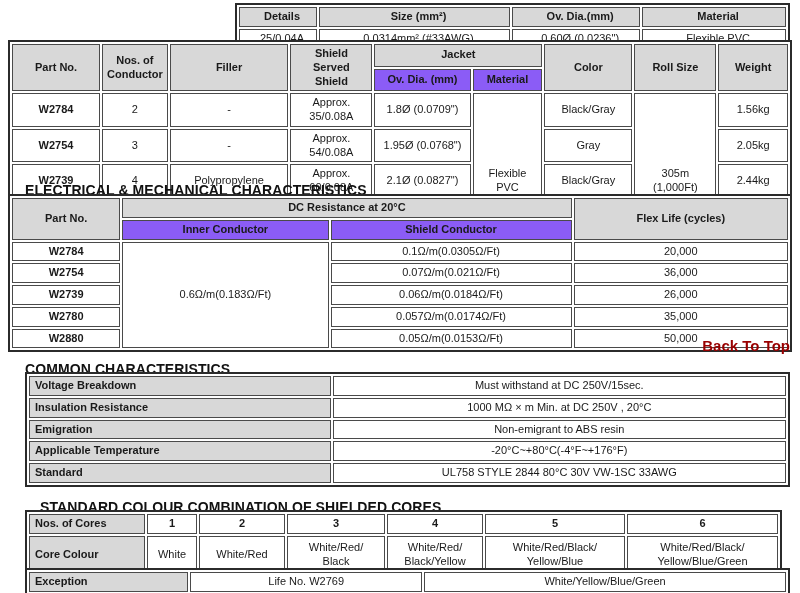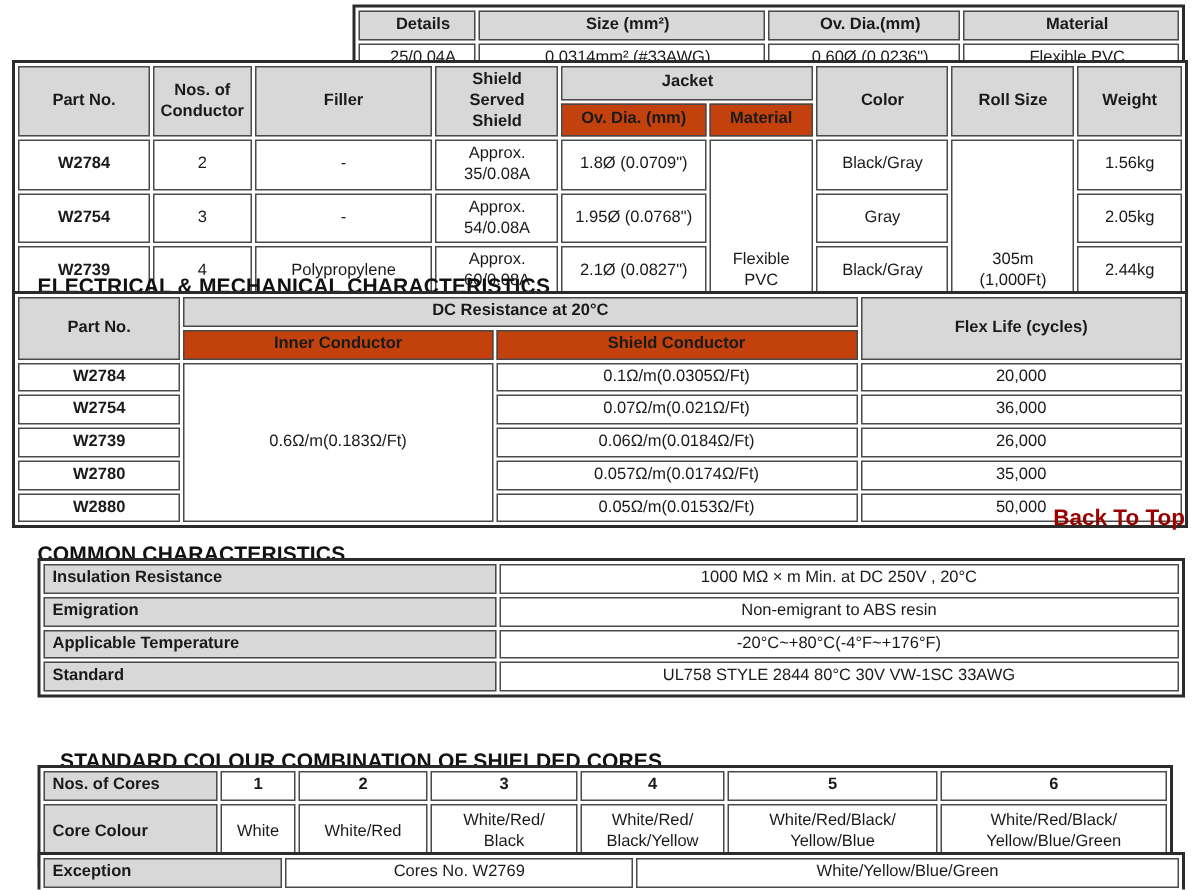--- a/index.html
+++ b/index.html
@@ -19,21 +19,21 @@
   }
   th, td {
     border: 1px solid #4a4a4a;
     padding: 2px 4px;
     text-align: center;
     vertical-align: middle;
     overflow: hidden;
     line-height: 1.25;
   }
   th { background: var(--header-bg, #d8d8d8); font-weight: bold; }
-  th.sub { background: #c2410c; }
+  th.sub { background: #8b5cf6; }
   td.labelcell { background: var(--header-bg, #d8d8d8); font-weight: bold; text-align: left; padding-left: 5px; }
   .abs { position: absolute; }
   .heading { font-weight: bold; font-size: 14px; color: #111; letter-spacing: 0.1px; }
   .pre { white-space: pre-line; }
   .backtotop {
     font-weight: bold;
     color: var(--link, #990000);
     text-decoration: none;
     font-size: 15px;
   }
@@ -225,20 +225,24 @@
 <a href="#" class="backtotop" id="back-to-top">Back To Top</a>
 
 <div class="abs heading" id="common-heading">COMMON CHARACTERISTICS</div>
 
 <table id="common-table">
   <colgroup>
       <col style="width:300px">
       <col style="width:451px">
     </colgroup>
   <tbody>
+      <tr>
+    <td class="labelcell">Voltage Breakdown</td>
+    <td>Must withstand at DC 250V/15sec.</td>
+  </tr>
   <tr>
     <td class="labelcell">Insulation Resistance</td>
     <td>1000 MΩ × m Min. at DC 250V , 20°C</td>
   </tr>
   <tr>
     <td class="labelcell">Emigration</td>
     <td>Non-emigrant to ABS resin</td>
   </tr>
   <tr>
     <td class="labelcell">Applicable Temperature</td>
@@ -294,17 +298,17 @@
 
 <table id="exception-table">
   <colgroup>
       <col style="width:158px">
       <col style="width:230px">
       <col style="width:359px">
     </colgroup>
   <tbody>
       <tr>
     <td class="labelcell">Exception</td>
-    <td>Cores No. W2769</td>
+    <td>Life No. W2769</td>
     <td>White/Yellow/Blue/Green</td>
   </tr>
 </tbody>
   </table>
 
 </body></html>

